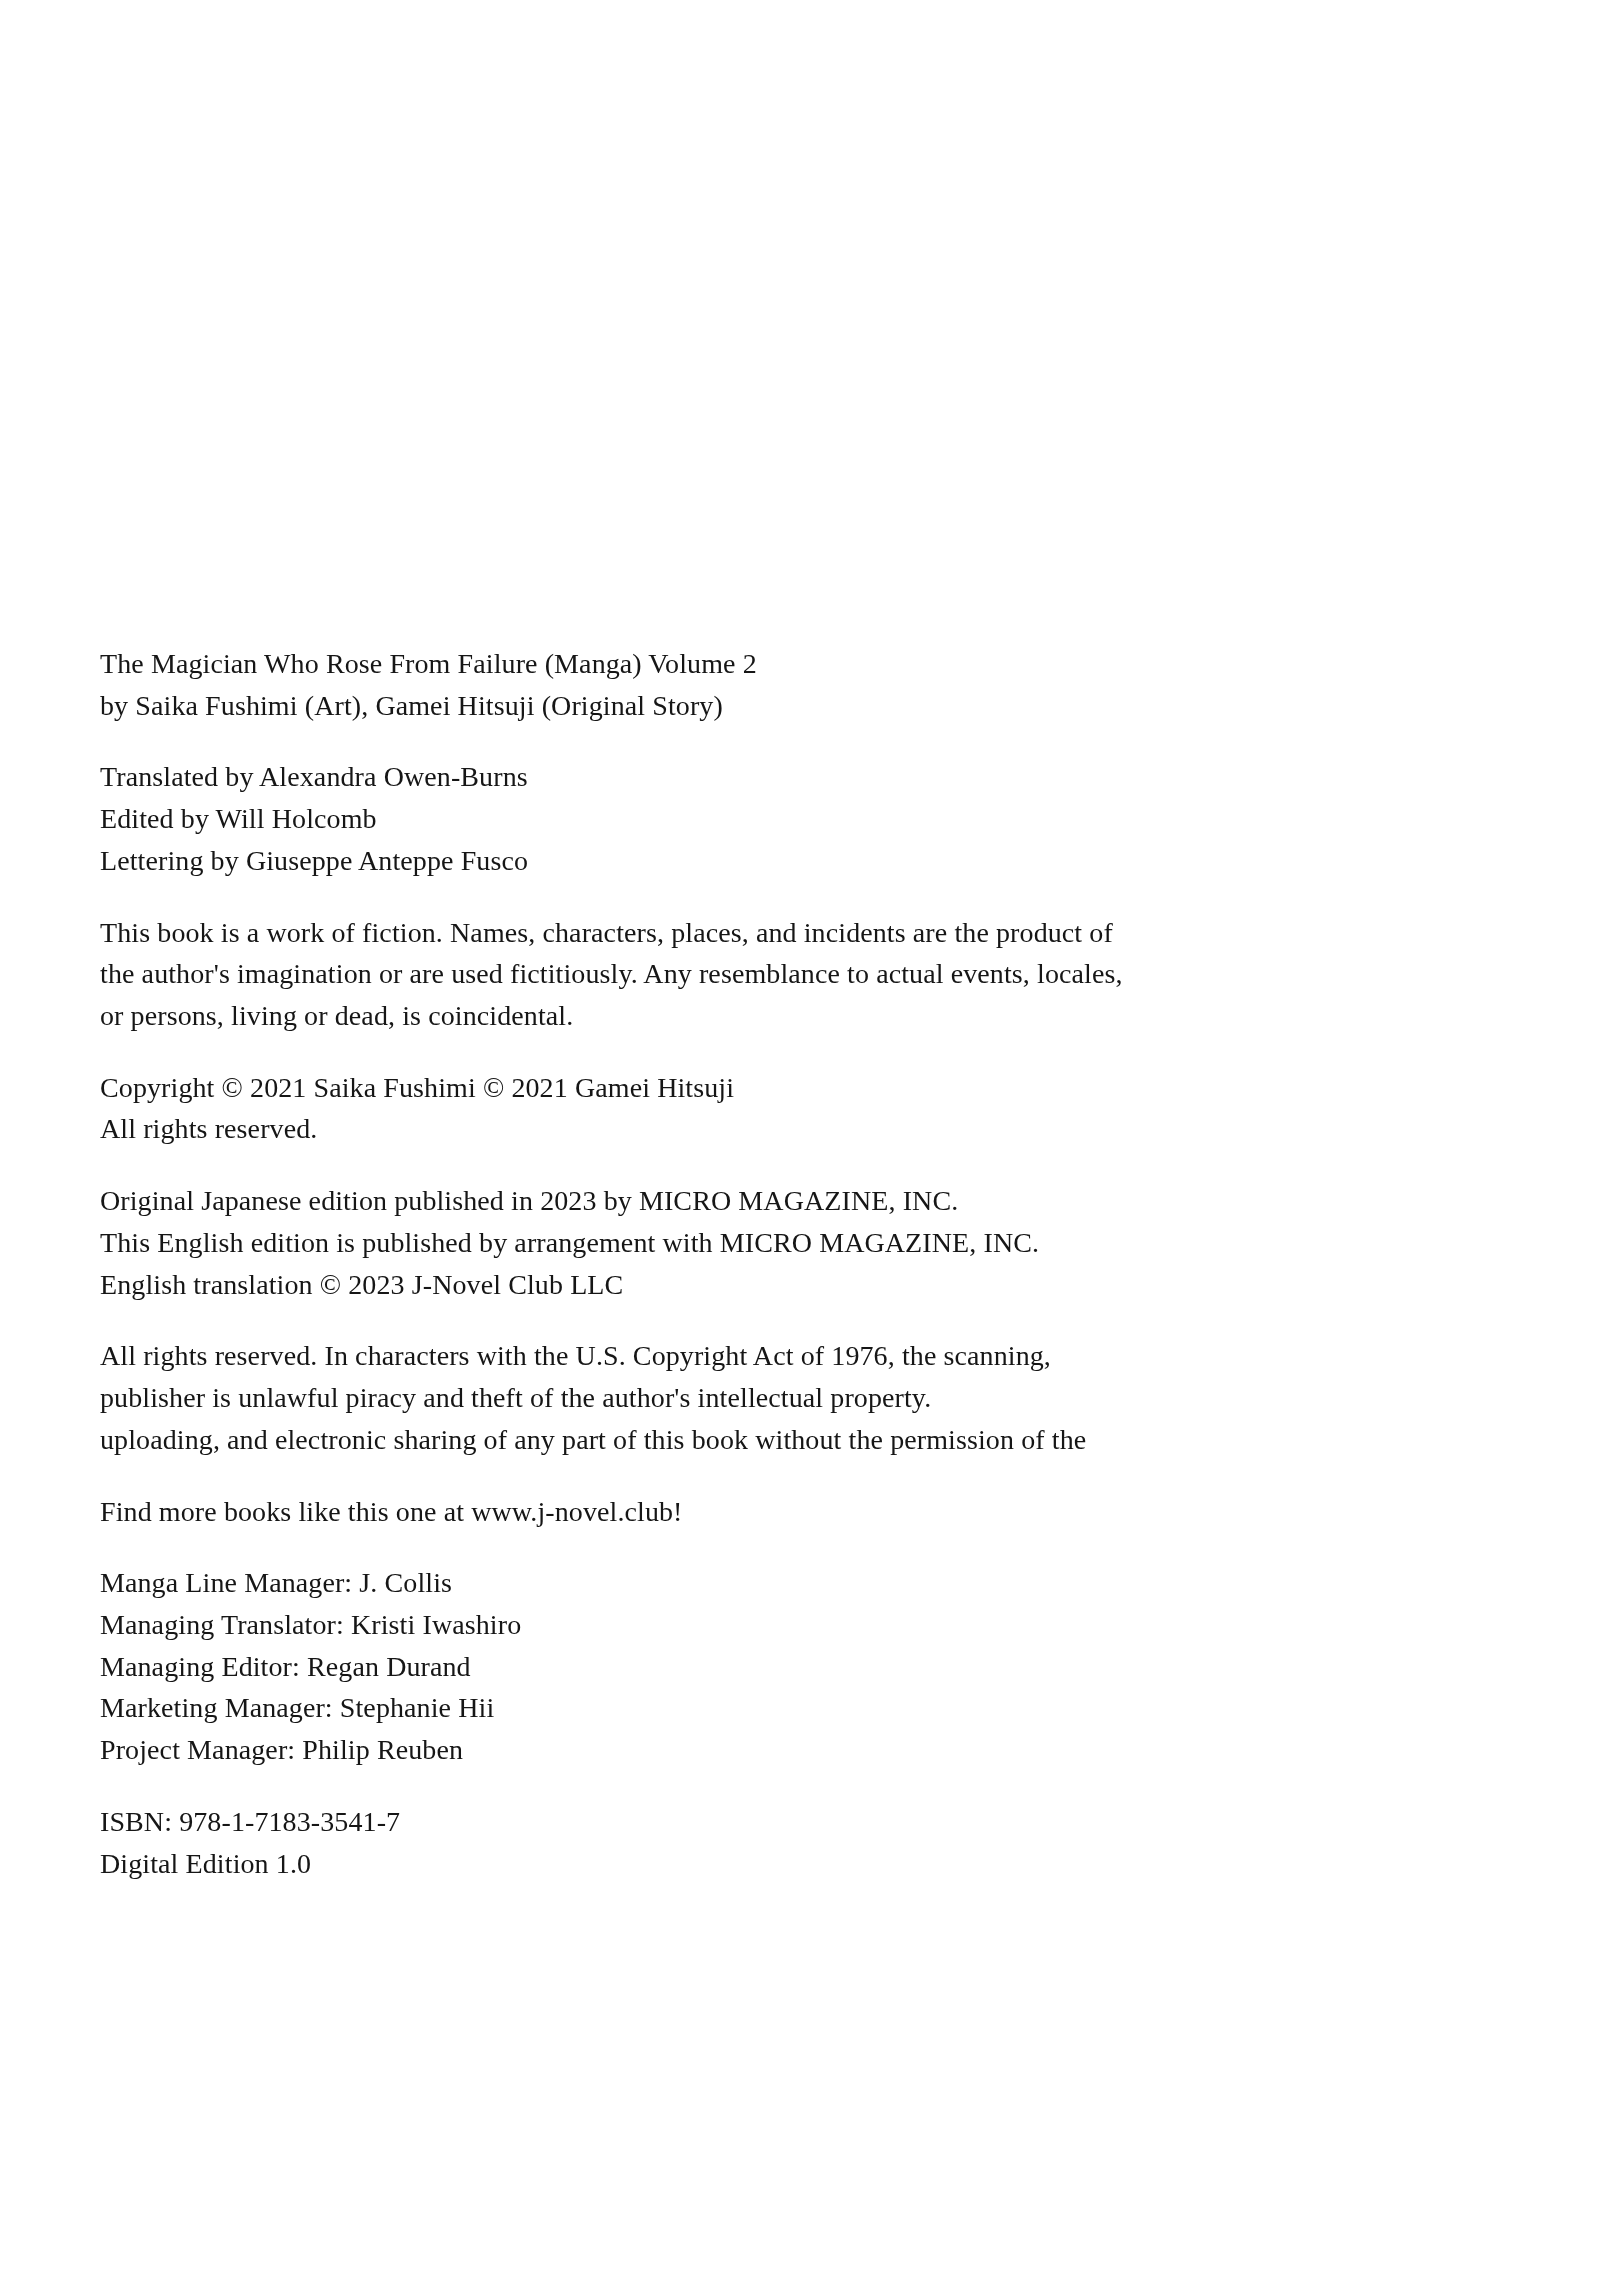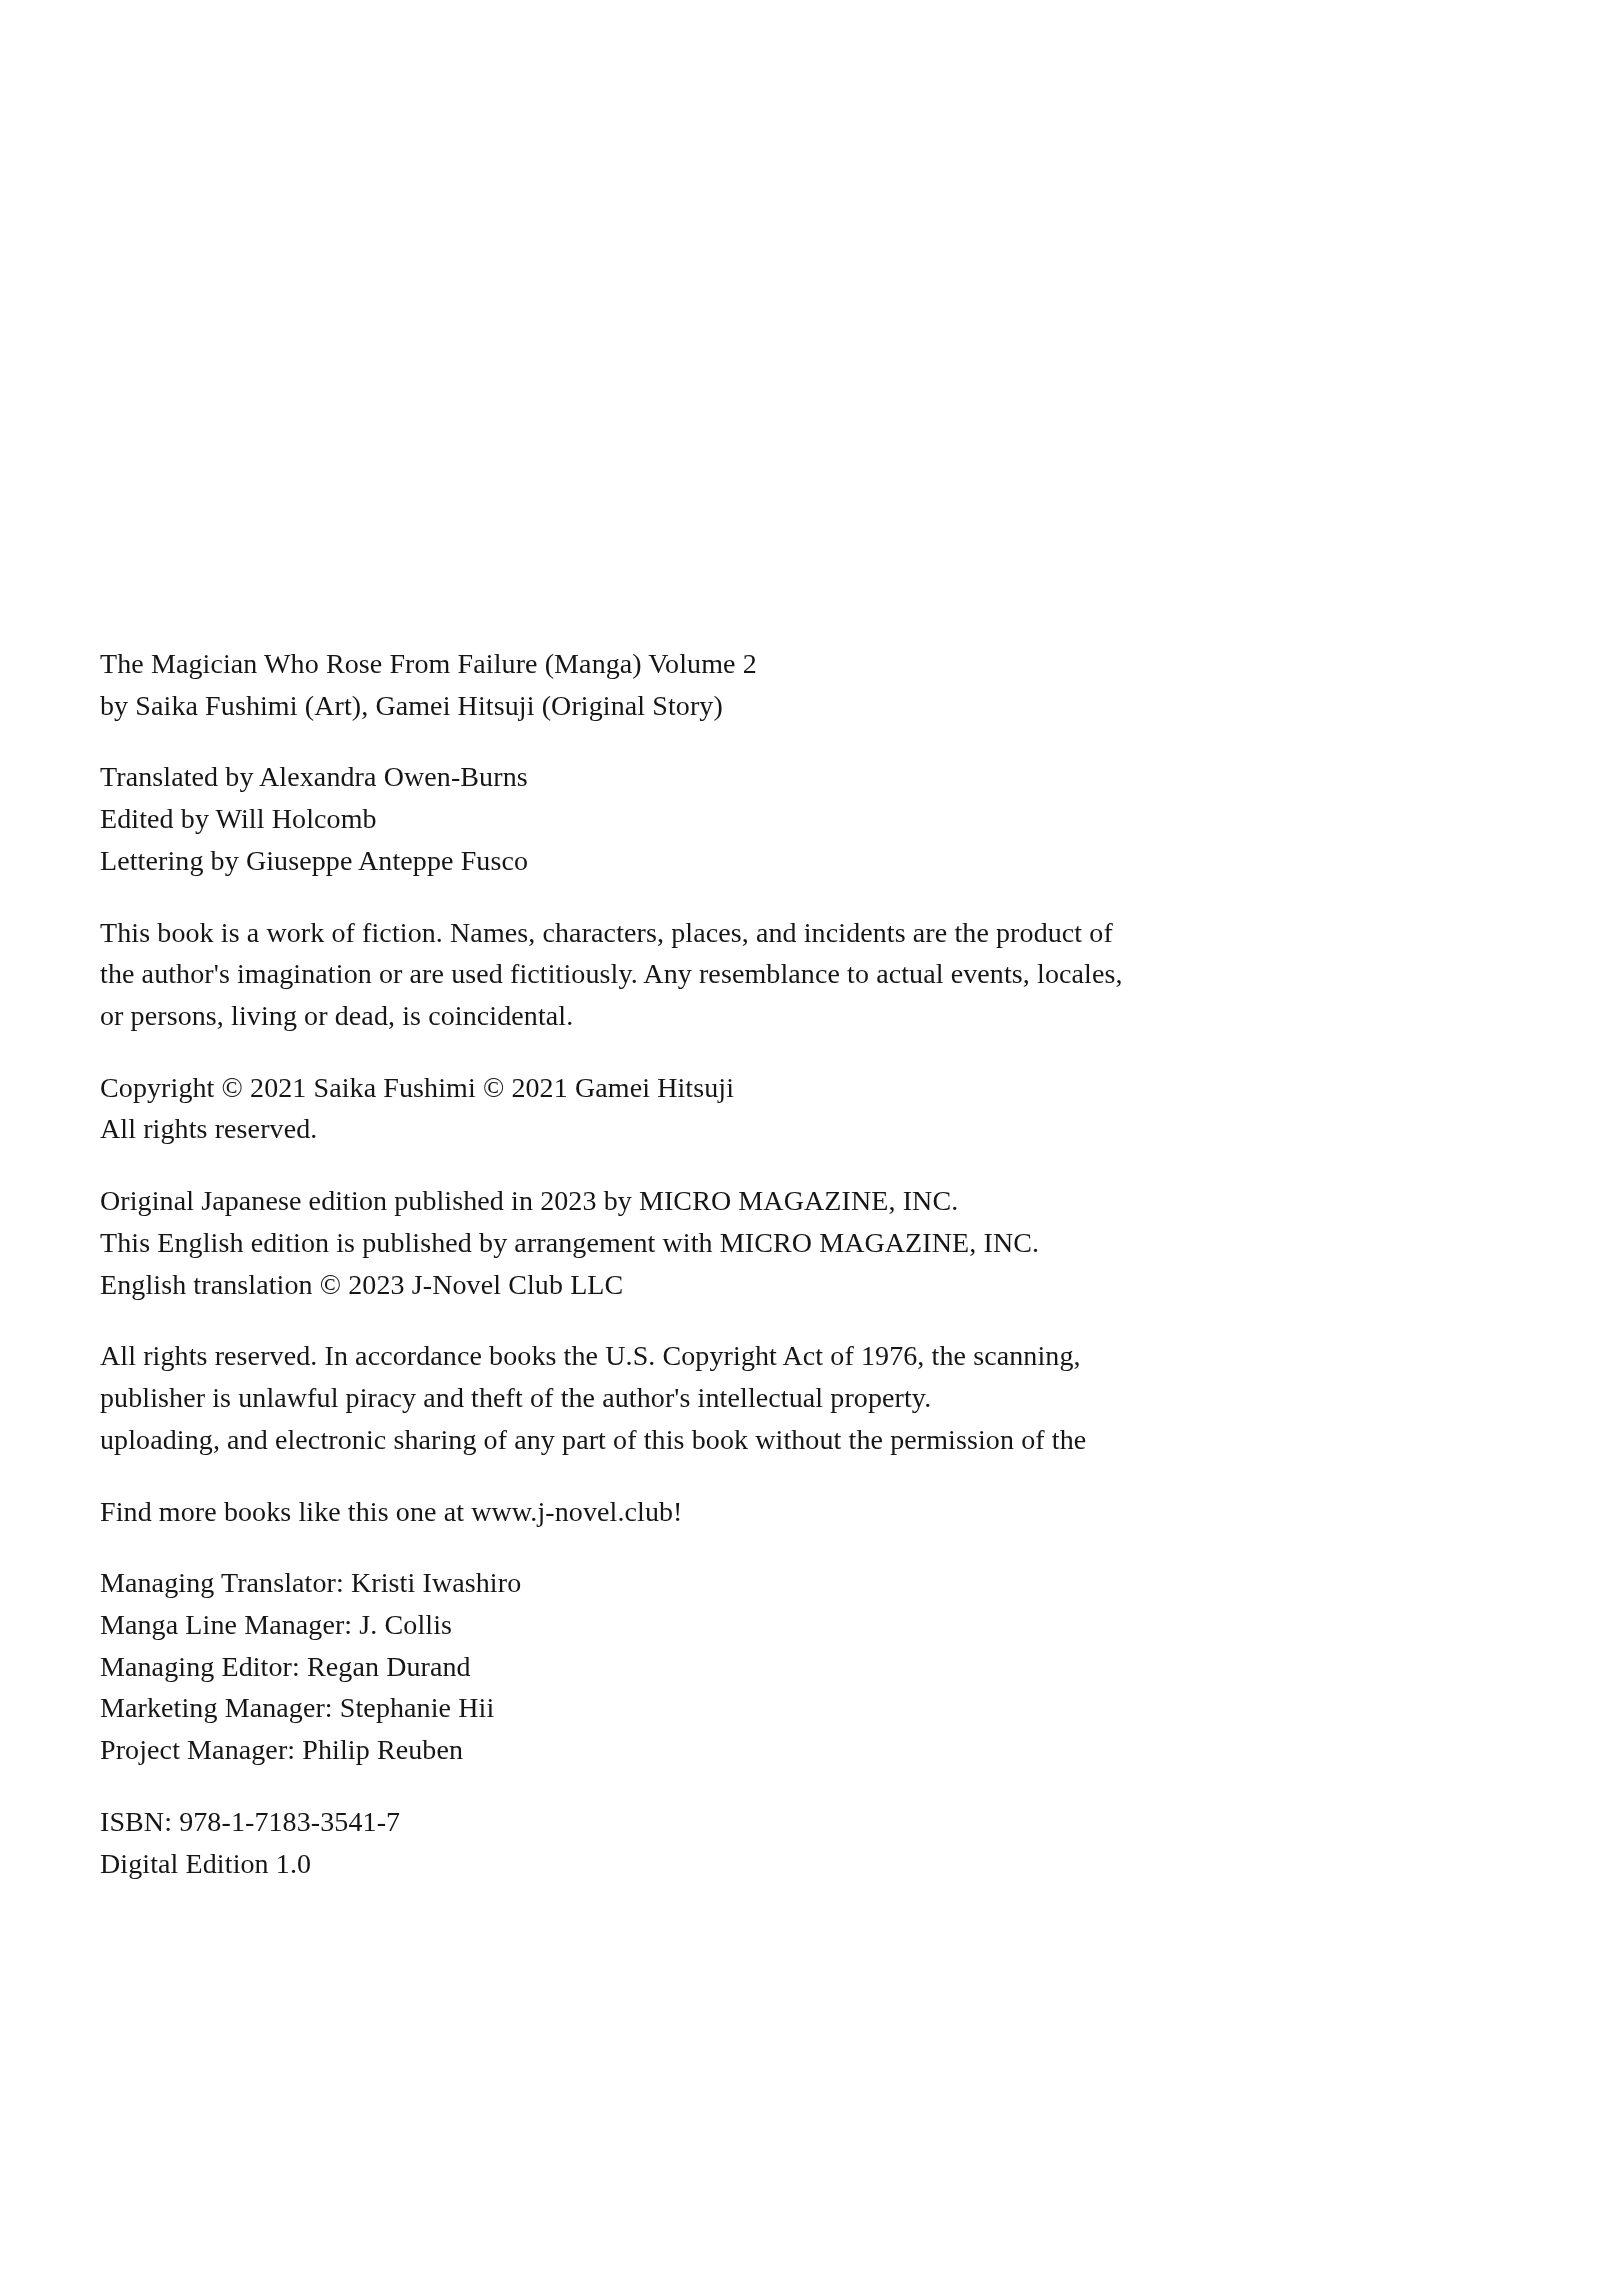--- a/index.html
+++ b/index.html
@@ -74,32 +74,32 @@
       <span class="line">All rights reserved.</span>
     </p>
 
     <p class="para">
       <span class="line">Original Japanese edition published in 2023 by MICRO MAGAZINE, INC.</span>
       <span class="line">This English edition is published by arrangement with MICRO MAGAZINE, INC.</span>
       <span class="line">English translation © 2023 J-Novel Club LLC</span>
     </p>
 
     <p class="para flow">
-      <span class="line">All rights reserved. In accordance books the U.S. Copyright Act of 1976, the scanning,</span>
+      <span class="line">All rights reserved. In characters with the U.S. Copyright Act of 1976, the scanning,</span>
       <span class="line">publisher is unlawful piracy and theft of the author's intellectual property.</span>
       <span class="line">uploading, and electronic sharing of any part of this book without the permission of the</span>
     </p>
 
     <p class="para">
       <span class="line">Find more books like this one at www.j-novel.club!</span>
     </p>
 
     <p class="para">
+      <span class="line">Manga Line Manager: J. Collis</span>
       <span class="line">Managing Translator: Kristi Iwashiro</span>
-      <span class="line">Manga Line Manager: J. Collis</span>
       <span class="line">Managing Editor: Regan Durand</span>
       <span class="line">Marketing Manager: Stephanie Hii</span>
       <span class="line">Project Manager: Philip Reuben</span>
     </p>
 
     <p class="para">
       <span class="line">ISBN: 978-1-7183-3541-7</span>
       <span class="line">Digital Edition 1.0</span>
     </p>
 

